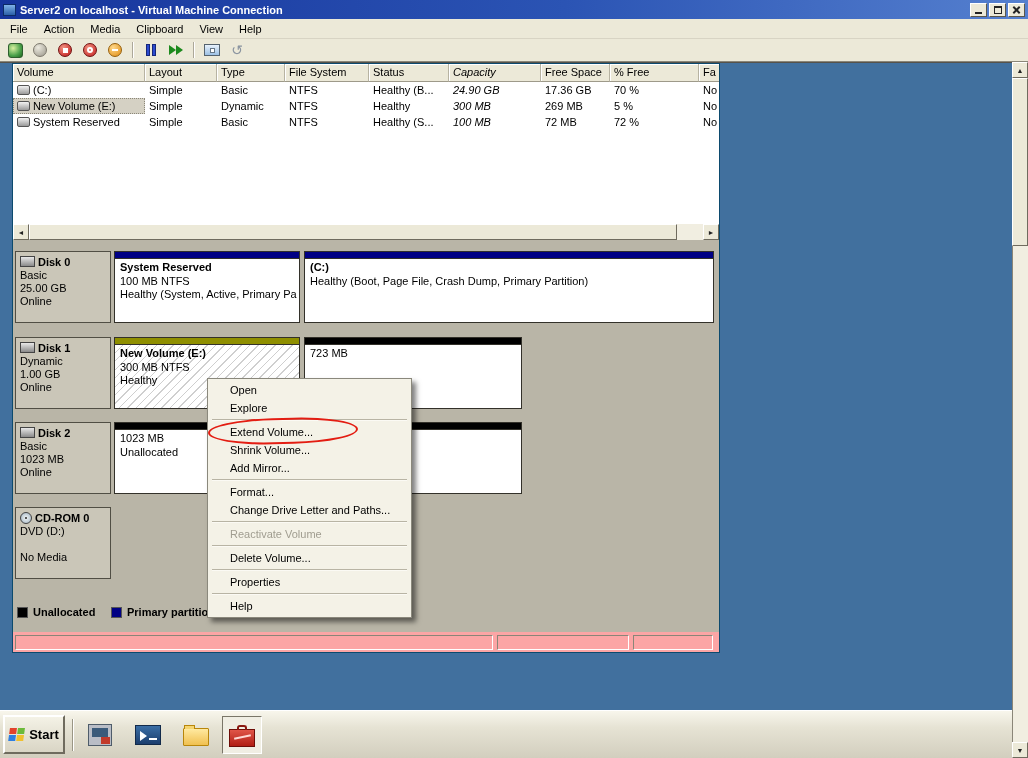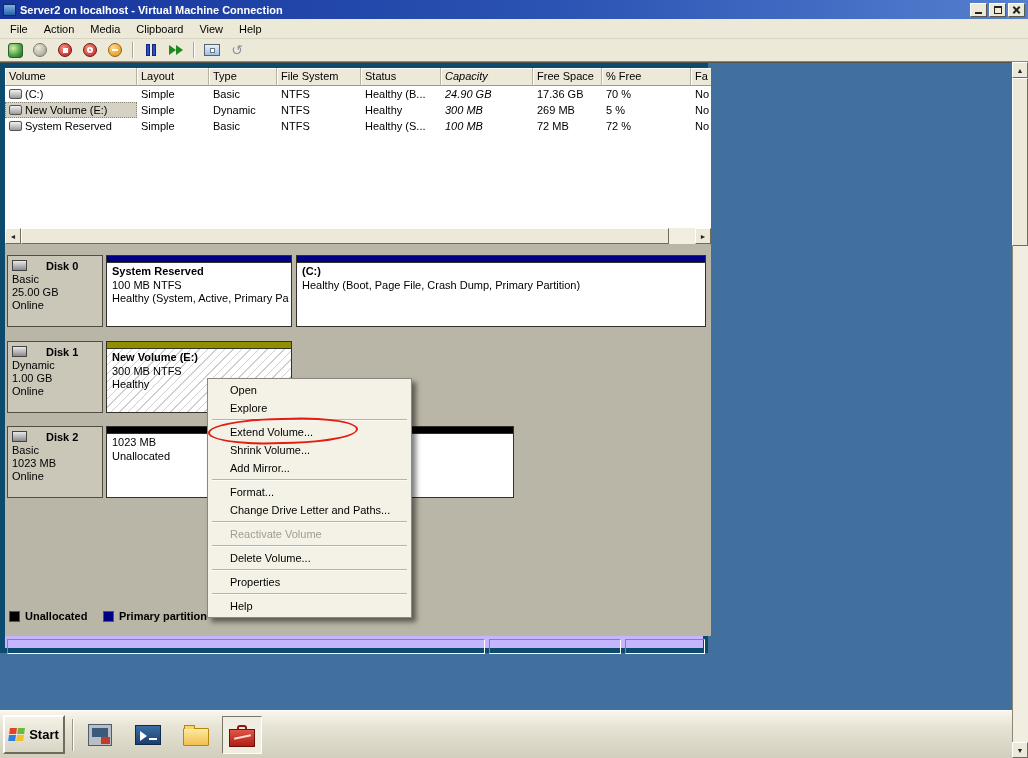--- a/index.html
+++ b/index.html
@@ -42,41 +42,41 @@
   .ic-reset { display:flex; }
   .ic-reset i { width:0; height:0; border-top:5px solid transparent; border-bottom:5px solid transparent; border-left:7px solid #1d8a1d; display:block; }
   .ic-snapshot { width:16px; height:12px; background:linear-gradient(#e8f2fc,#9cc0e4); border:1px solid #55636f; display:flex; align-items:center; justify-content:center; }
   .ic-snapshot i { width:5px; height:5px; background:#fff; border:1px solid #678; display:block; }
   .ic-revert { color:#8a94a0; font-size:14px; line-height:14px; }
 
   
   #vm-screen { position:absolute; left:0; top:62px; width:1012px; height:648px; background:#41709e; border-top:1px solid #55524a; overflow:hidden; }
 
   
-  #dm-window { position:absolute; left:0; top:0; width:708px; height:590px; background:#c4b5fd; border:5px solid #0c4a6e; }
+  #dm-window { position:absolute; left:12px; top:0; width:708px; height:590px; background:#fca5a5; border:1px solid #0c4a6e; }
   .lv-header { position:absolute; left:0; top:0; width:706px; height:18px; display:flex; background:#ece9d8; }
   .hcell { height:18px; padding:2px 4px; border-right:1px solid #b7b3a2; border-bottom:1px solid #9e9a8a;
     box-shadow:inset 1px 1px 0 #fff; white-space:nowrap; overflow:hidden; }
   .c0{width:132px;} .c1{width:72px;} .c2{width:68px;} .c3{width:84px;} .c4{width:80px;} .c5{width:92px;font-style:italic;} .c6{width:69px;} .c7{width:89px;} .c8{width:20px; border-right:none;}
   .lv-body { position:absolute; left:0; top:18px; width:706px; height:142px; background:#fff; }
   .lv-row { display:flex; height:16px; line-height:16px; }
   .lcell { padding:0 4px; white-space:nowrap; overflow:hidden; }
   .vol-cell { display:flex; align-items:center; gap:3px; }
   .vol-cell.sel { background:#d5d1c4; outline:1px dotted #8a8678; outline-offset:-1px; }
   .vol-ic { width:13px; height:10px; background:linear-gradient(#f2f2f2,#9a9a9a); border:1px solid #555; border-radius:2px; flex:none; }
   .hscroll { position:absolute; left:0; top:160px; width:706px; height:16px; background:#f1eee1; }
   .sbtn { position:absolute; width:16px; height:16px; background:#ece9d8; border:1px solid; border-color:#fff #6f6b5e #6f6b5e #fff;
     display:flex; align-items:center; justify-content:center; font-size:7px; color:#222; }
   .hthumb { position:absolute; left:16px; top:0; width:648px; height:16px; background:#ece9d8; border:1px solid; border-color:#fff #6f6b5e #6f6b5e #fff; }
   .sb-right { right:0; top:0; } .sb-left { left:0; top:0; }
 
   .gfx { position:absolute; left:0; top:176px; width:706px; height:392px; background:#b9b5a7; }
   .disk-row { position:absolute; left:0; width:706px; height:74px; }
   .disk-label { position:absolute; left:2px; top:0; width:96px; height:72px; background:#cac6b8; border:1px solid #504e44; padding:2px 4px; overflow:hidden; }
-  .dl-name { font-weight:bold; display:flex; align-items:center; gap:19px; height:15px; }
+  .dl-name { font-weight:bold; display:flex; align-items:center; gap:3px; height:15px; }
   .disk-ic { width:15px; height:11px; background:linear-gradient(#e8e8e8,#8a8a8a); border:1px solid #444; flex:none; }
   .cd-ic { width:12px; height:12px; border-radius:50%; background:radial-gradient(circle,#555 18%,#dfe6ea 22%,#9fb2c0); border:1px solid #444; flex:none; }
   .dl-line { height:13px; line-height:13px; white-space:nowrap; }
   .part { position:absolute; top:0; height:72px; background:#fff; border:1px solid #33312a; overflow:hidden; }
   .strip { height:7px; border-bottom:1px solid #33312a; }
   .strip.navy { background:#000084; } .strip.olive { background:#8f8f00; } .strip.black { background:#000; }
   .pbody { padding:2px 5px; line-height:13px; white-space:nowrap; }
   .pbody.hatch { height:64px; background:repeating-linear-gradient(135deg,#fff 0 5px,#cfcfcf 5px 6px); }
   .p-title { font-weight:bold; height:14px; } .p-title.plain { font-weight:normal; }
   .p-line { height:13px; }
@@ -326,20 +326,26 @@
           <div class="dl-line">Online</div>
         </div>
         <div class="part" style="left:101px;width:186px;">
           <div class="strip olive"></div>
           <div class="pbody hatch">
             <div class="p-title">New Volume  (E:)</div>
             <div class="p-line">300 MB NTFS</div>
             <div class="p-line">Healthy</div>
           </div>
         </div>
+        <div class="part" style="left:291px;width:218px;">
+          <div class="strip black"></div>
+          <div class="pbody">
+            <div class="p-title plain">723 MB</div>
+          </div>
+        </div>
       </div>
 
       <div class="disk-row" style="top:182px;">
         <div class="disk-label">
           <div class="dl-name">
               <span class="disk-ic"></span>
               <span>Disk 2</span>
             </div>
           <div class="dl-line">Basic</div>
           <div class="dl-line">1023 MB</div>
@@ -347,20 +353,31 @@
         </div>
         <div class="part" style="left:101px;width:408px;">
           <div class="strip black"></div>
           <div class="pbody">
             <div class="p-title plain">1023 MB</div>
             <div class="p-line">Unallocated</div>
           </div>
         </div>
       </div>
 
+      <div class="disk-row" style="top:267px;">
+        <div class="disk-label">
+          <div class="dl-name">
+              <span class="cd-ic"></span>
+              <span>CD-ROM 0</span>
+            </div>
+          <div class="dl-line">DVD (D:)</div>
+          <div class="dl-line"></div>
+          <div class="dl-line">No Media</div>
+        </div>
+      </div>
 
       <div class="legend">
         <span class="leg-item" style="left:2px;">
           <span class="swatch sw-black"></span>
           <span>Unallocated</span>
         </span>
         <span class="leg-item" style="left:96px;">
           <span class="swatch sw-navy"></span>
           <span>Primary partition</span>
         </span>

